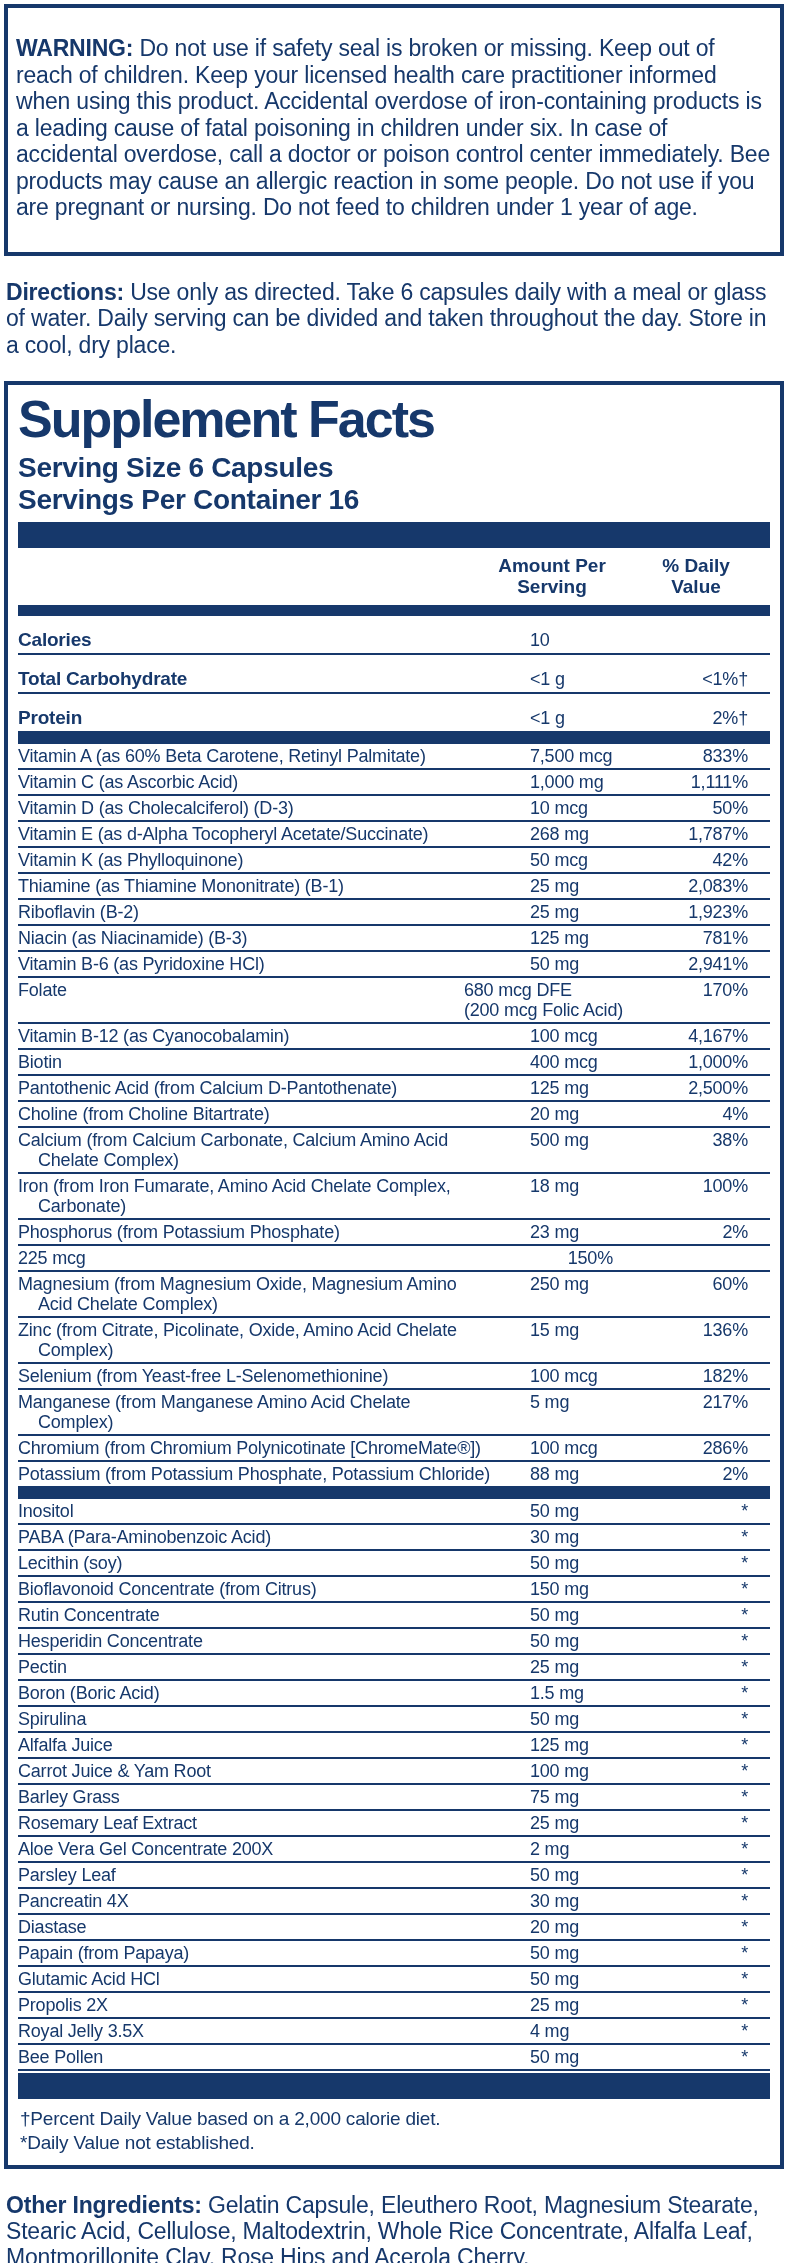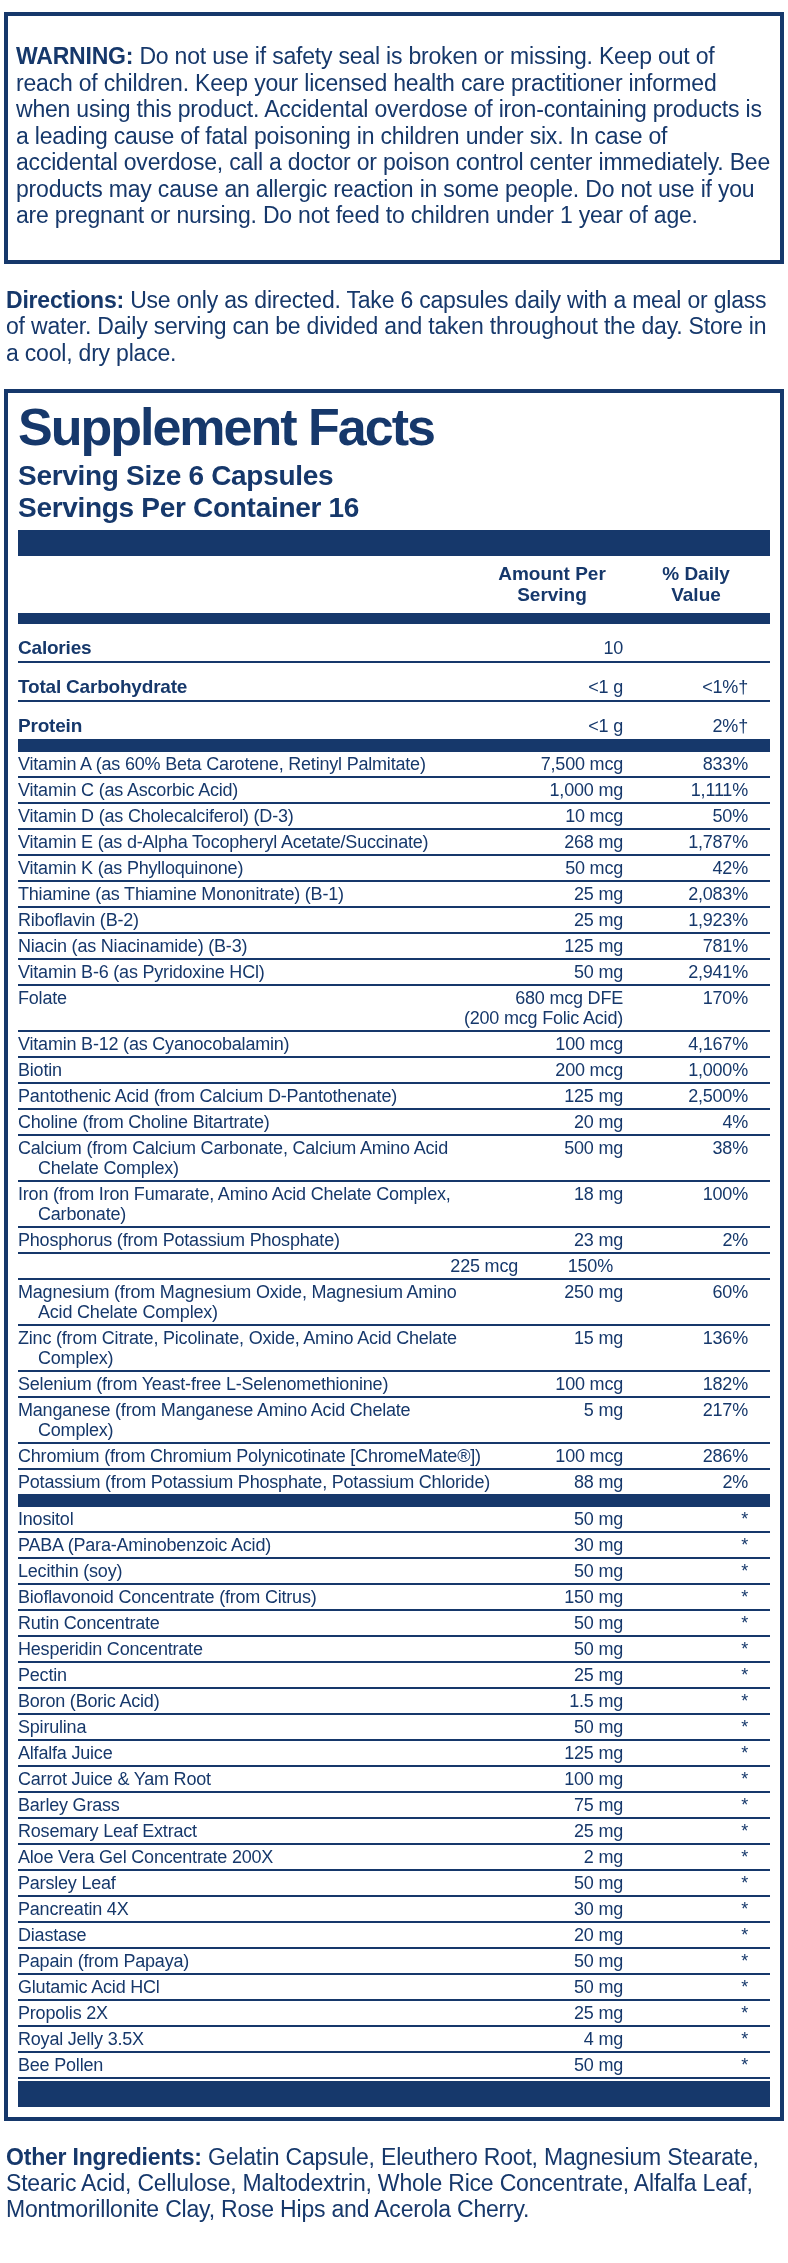--- a/index.html
+++ b/index.html
@@ -7,21 +7,21 @@
   html, body { margin: 0; padding: 0; }
   body {
     width: 788px;
     background: #fff;
     color: var(--navy);
     font-family: "Liberation Sans", sans-serif;
   }
 
   
   .warning-box {
-    margin: 12px 4px 0 4px;
+    margin: 4px 4px 0 4px;
     border: 4px solid var(--navy);
     padding: 4px 10px 8px 8px;
   }
   .para {
     font-size: 23px;
     line-height: 26.5px;
     letter-spacing: -0.2px;
   }
   .para .lead { font-weight: bold; }
 
@@ -76,21 +76,21 @@
     padding: 2px 0 2px 0;
     font-size: 18px;
     line-height: 20px;
     letter-spacing: -0.2px;
   }
   .row .c-name {
     white-space: pre-line;
     padding-left: 20px;
     text-indent: -20px;
   }
-  .row .c-amt { text-align: right; padding-right: 12px; white-space: pre; }
+  .row .c-amt { padding-right: 12px; white-space: pre; }
   .row .c-dv  { text-align: right; padding-right: 22px; }
   .macros .row { padding: 14px 0 3px 0; }
   .macros .c-name { font-weight: bold; font-size: 19px; }
 
   
   .footnotes { padding: 8px 0 0 2px; }
   .footnote { font-size: 19px; line-height: 24px; letter-spacing: -0.2px; }
 
   
   .other-ingredients { margin: 10px 8px 0 6px; }
@@ -207,21 +207,21 @@
   </div>
 
   <div class="row">
     <span class="c-name">Vitamin B-12 (as Cyanocobalamin)</span>
     <span class="c-amt">100 mcg</span>
     <span class="c-dv">4,167%</span>
   </div>
 
   <div class="row">
     <span class="c-name">Biotin</span>
-    <span class="c-amt">200 mcg</span>
+    <span class="c-amt">400 mcg</span>
     <span class="c-dv">1,000%</span>
   </div>
 
   <div class="row">
     <span class="c-name">Pantothenic Acid (from Calcium D-Pantothenate)</span>
     <span class="c-amt">125 mg</span>
     <span class="c-dv">2,500%</span>
   </div>
 
   <div class="row">
@@ -427,17 +427,21 @@
 
   <div class="row">
     <span class="c-name">Bee Pollen</span>
     <span class="c-amt">50 mg</span>
     <span class="c-dv">*</span>
   </div>
 </div>
 
   <div class="bar bar-bottom"></div>
 
+  <div class="footnotes">
+    <div class="footnote">†Percent Daily Value based on a 2,000 calorie diet.</div>
+    <div class="footnote">*Daily Value not established.</div>
+  </div>
 </div>
 
 <div class="other-ingredients">
   <p class="para"><span class="lead">Other Ingredients:</span><span> Gelatin Capsule, Eleuthero Root, Magnesium Stearate, Stearic Acid, Cellulose, Maltodextrin, Whole Rice Concentrate, Alfalfa Leaf, Montmorillonite Clay, Rose Hips and Acerola Cherry.</span></p>
 </div>
 
 </body></html>

